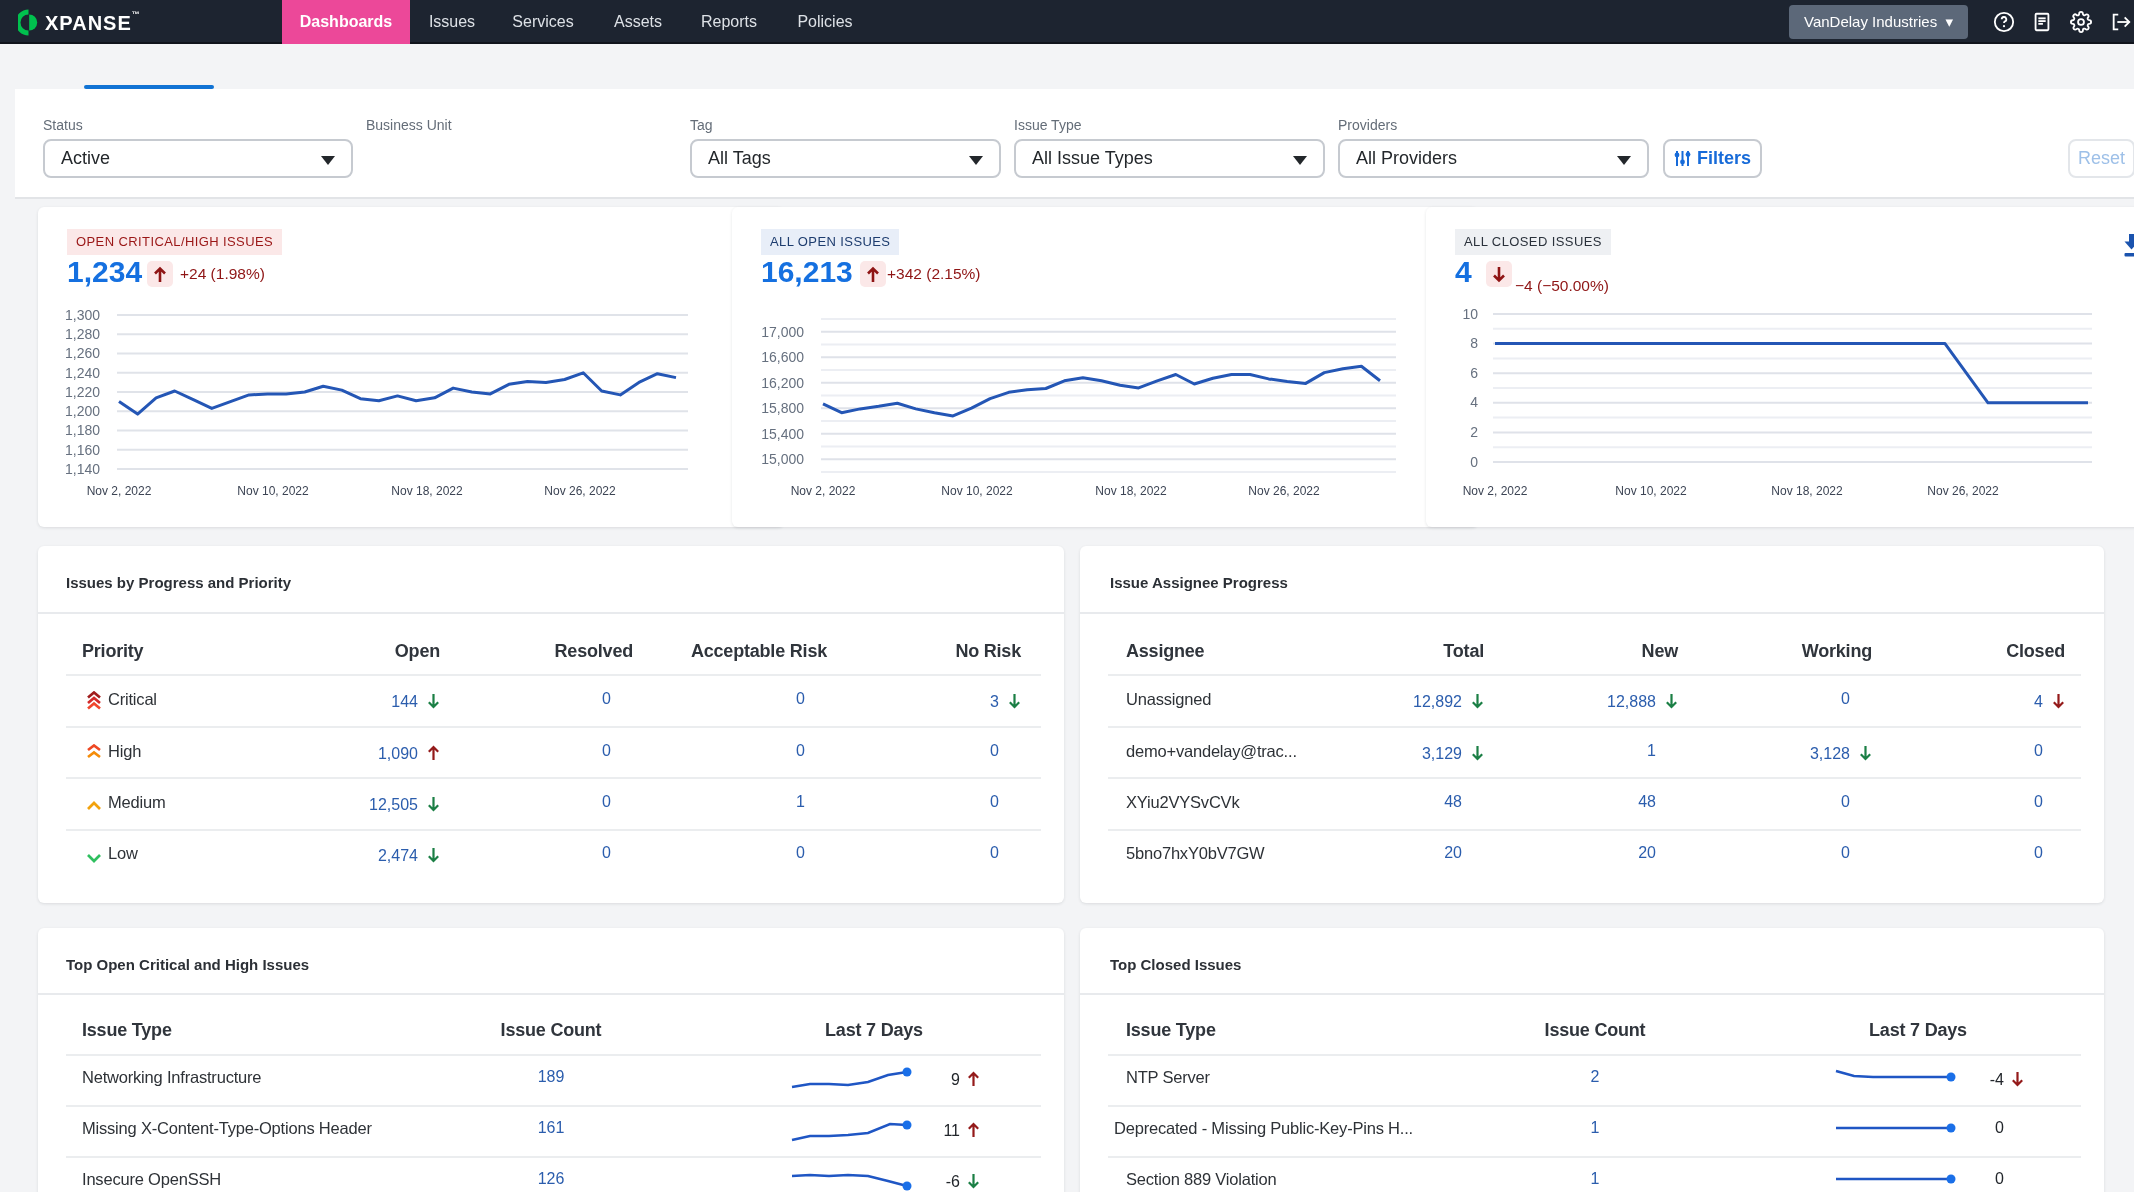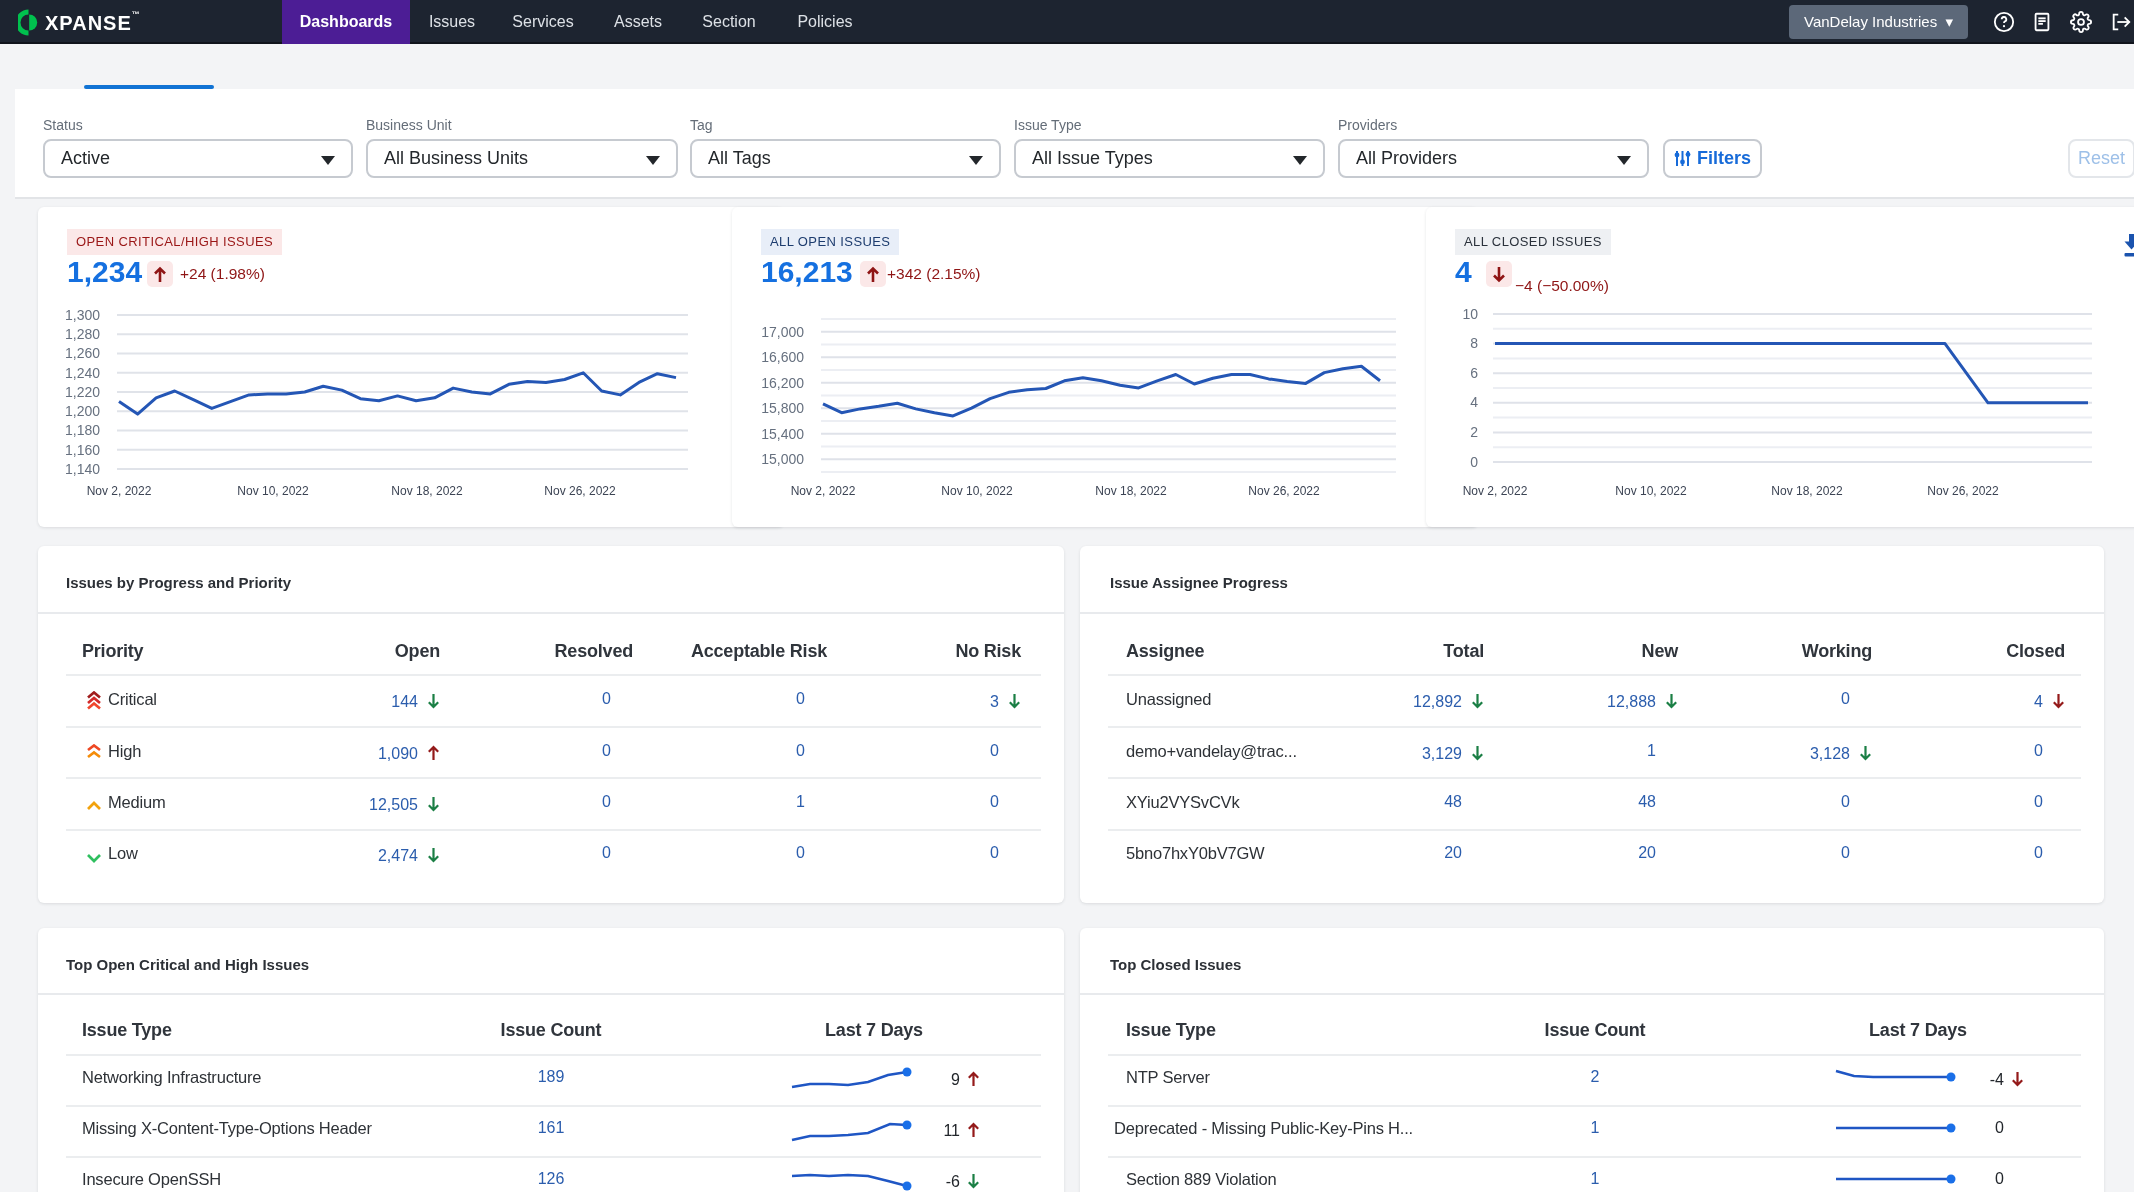--- a/index.html
+++ b/index.html
@@ -4,21 +4,21 @@
 <style>
 * { margin:0; padding:0; box-sizing:border-box; }
 html,body { width:2134px; height:1192px; overflow:hidden; }
 body { font-family:"Liberation Sans", sans-serif; background:#f3f4f6; position:relative; }
 #page { position:absolute; left:0; top:0; width:2134px; height:1192px; }
 
 #topbar { position:absolute; left:0; top:0; width:2134px; height:44px; background:#1d2430; border-bottom:2px solid #10141c; box-sizing:border-box; }
 #logo { position:absolute; left:18px; top:9px; height:27px; display:flex; align-items:center; }
 #logotext { color:#fff; font-size:20px; font-weight:bold; letter-spacing:1px; margin-left:6px; }
 .navtab { position:absolute; top:0; height:44px; line-height:44px; color:#dde1e6; font-size:16px; text-align:center; }
-#nav-dash { left:282px; width:128px; background:#4c1d95; color:#fff; font-weight:bold; font-size:16px; }
+#nav-dash { left:282px; width:128px; background:#ec4899; color:#fff; font-weight:bold; font-size:16px; }
 
 #userbtn { position:absolute; left:1789px; top:5px; width:179px; height:34px; background:#5c6879; border-radius:4px; color:#fff; font-size:15px; line-height:34px; text-align:center; }
 .tbicon { position:absolute; top:11px; width:22px; height:22px; }
 
 #tabrow { position:absolute; left:0; top:44px; width:2134px; height:45px; background:#fff; border-bottom:2px solid #dadde1; }
 .ptab { position:absolute; top:0; height:43px; line-height:49px; font-size:16.5px; letter-spacing:-0.3px; color:#2f3338; }
 #tab-active-underline { position:absolute; left:84px; top:85px; width:130px; height:4px; background:#1173d4; border-radius:2px; }
 
 #filterrow { position:absolute; left:15px; top:89px; width:2134px; height:110px; background:#fff; border-bottom:2px solid #e2e4e7; }
 .flabel { position:absolute; top:28px; font-size:14px; color:#646d78; }
@@ -59,21 +59,21 @@
       <svg width="21" height="27" viewBox="0 0 21 27">
         <path d="M10.5 3 A10.5 10.5 0 0 0 10.5 24" fill="none" stroke="#00c14e" stroke-width="5"></path>
         <path d="M11.2 5.5 A8 8 0 0 1 11.2 21.5 Z" fill="#00c14e"></path>
       </svg>
       <span id="logotext">XPANSE<span style="font-size:8px;vertical-align:13px;letter-spacing:0;">™</span></span>
     </div>
     <div class="navtab" id="nav-dash">Dashboards</div>
     <div class="navtab" style="left:412px;width:80px;">Issues</div>
     <div class="navtab" style="left:497px;width:92px;">Services</div>
     <div class="navtab" style="left:598px;width:80px;">Assets</div>
-    <div class="navtab" style="left:687px;width:84px;">Section</div>
+    <div class="navtab" style="left:687px;width:84px;">Reports</div>
     <div class="navtab" style="left:783px;width:84px;">Policies</div>
     <div id="userbtn">VanDelay Industries &nbsp;▾</div>
     <svg class="tbicon" style="left:1993px;" viewBox="0 0 24 24" fill="none" stroke="#fff" stroke-width="2">
         <circle cx="12" cy="12" r="10"></circle>
         <path d="M9.5 9a2.5 2.5 0 1 1 3.5 2.3c-.8.35-1 .9-1 1.7"></path>
         <circle cx="12" cy="16.5" r="1.2" fill="#fff" stroke="none"></circle>
       </svg>
     <svg class="tbicon" style="left:2031px;" viewBox="0 0 24 24" fill="none" stroke="#fff" stroke-width="2">
         <rect x="5" y="3" width="14" height="18" rx="1"></rect>
         <line x1="8" y1="8" x2="16" y2="8"></line>
@@ -90,21 +90,20 @@
         <polyline points="16,7 21,12 16,17"></polyline>
       </svg>
   </div>
 
   <div id="tab-active-underline"></div>
 
   <div id="filterrow">
     <div class="flabel" style="left:28px;">Status</div>
     <div class="fselect" style="left:28px;">Active<div class="fcaret"></div></div>
     <div class="flabel" style="left:351px;">Business Unit</div>
-    <div class="fselect" style="left:351px;width:312px;">All Business Units<div class="fcaret"></div></div>
     <div class="flabel" style="left:675px;">Tag</div>
     <div class="fselect" style="left:675px;width:311px;">All Tags<div class="fcaret"></div></div>
     <div class="flabel" style="left:999px;">Issue Type</div>
     <div class="fselect" style="left:999px;width:311px;">All Issue Types<div class="fcaret"></div></div>
     <div class="flabel" style="left:1323px;">Providers</div>
     <div class="fselect" style="left:1323px;width:311px;">All Providers<div class="fcaret"></div></div>
     <div id="filtersbtn"><svg width="17" height="17" viewBox="0 0 17 17" style="vertical-align:-3px;margin-right:6px;">
           <g stroke="#176bd9" stroke-width="2" fill="none">
             <line x1="3" y1="1" x2="3" y2="16"></line>
             <line x1="8.5" y1="1" x2="8.5" y2="16"></line>

